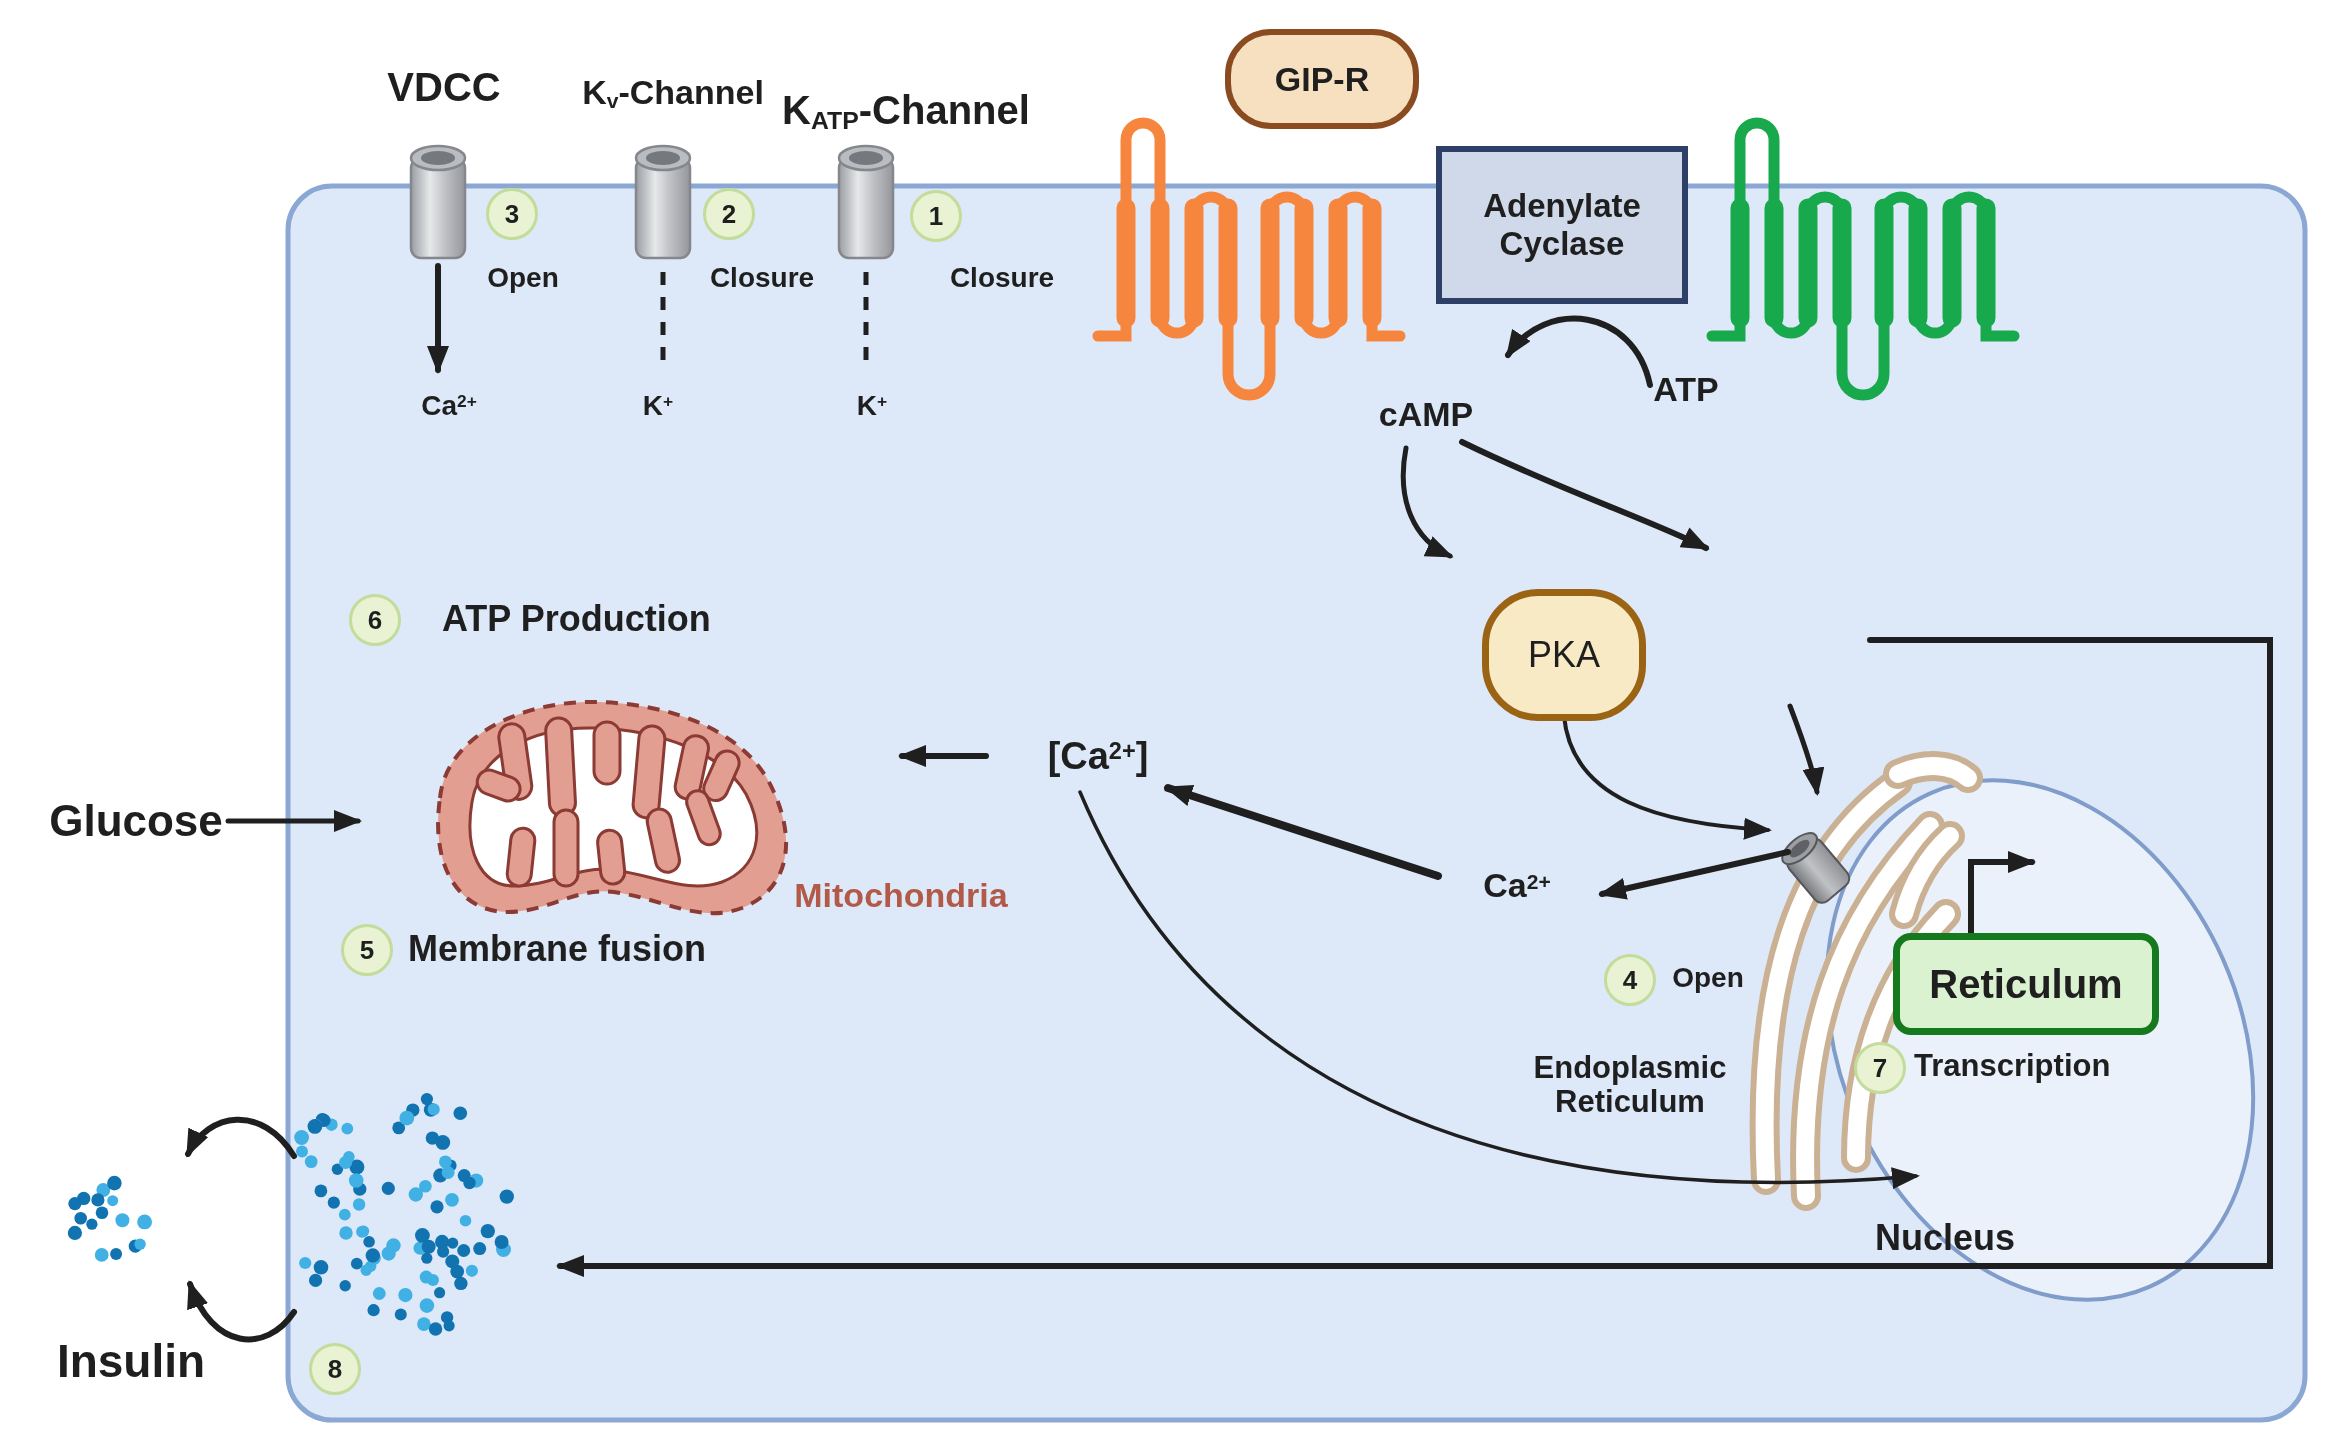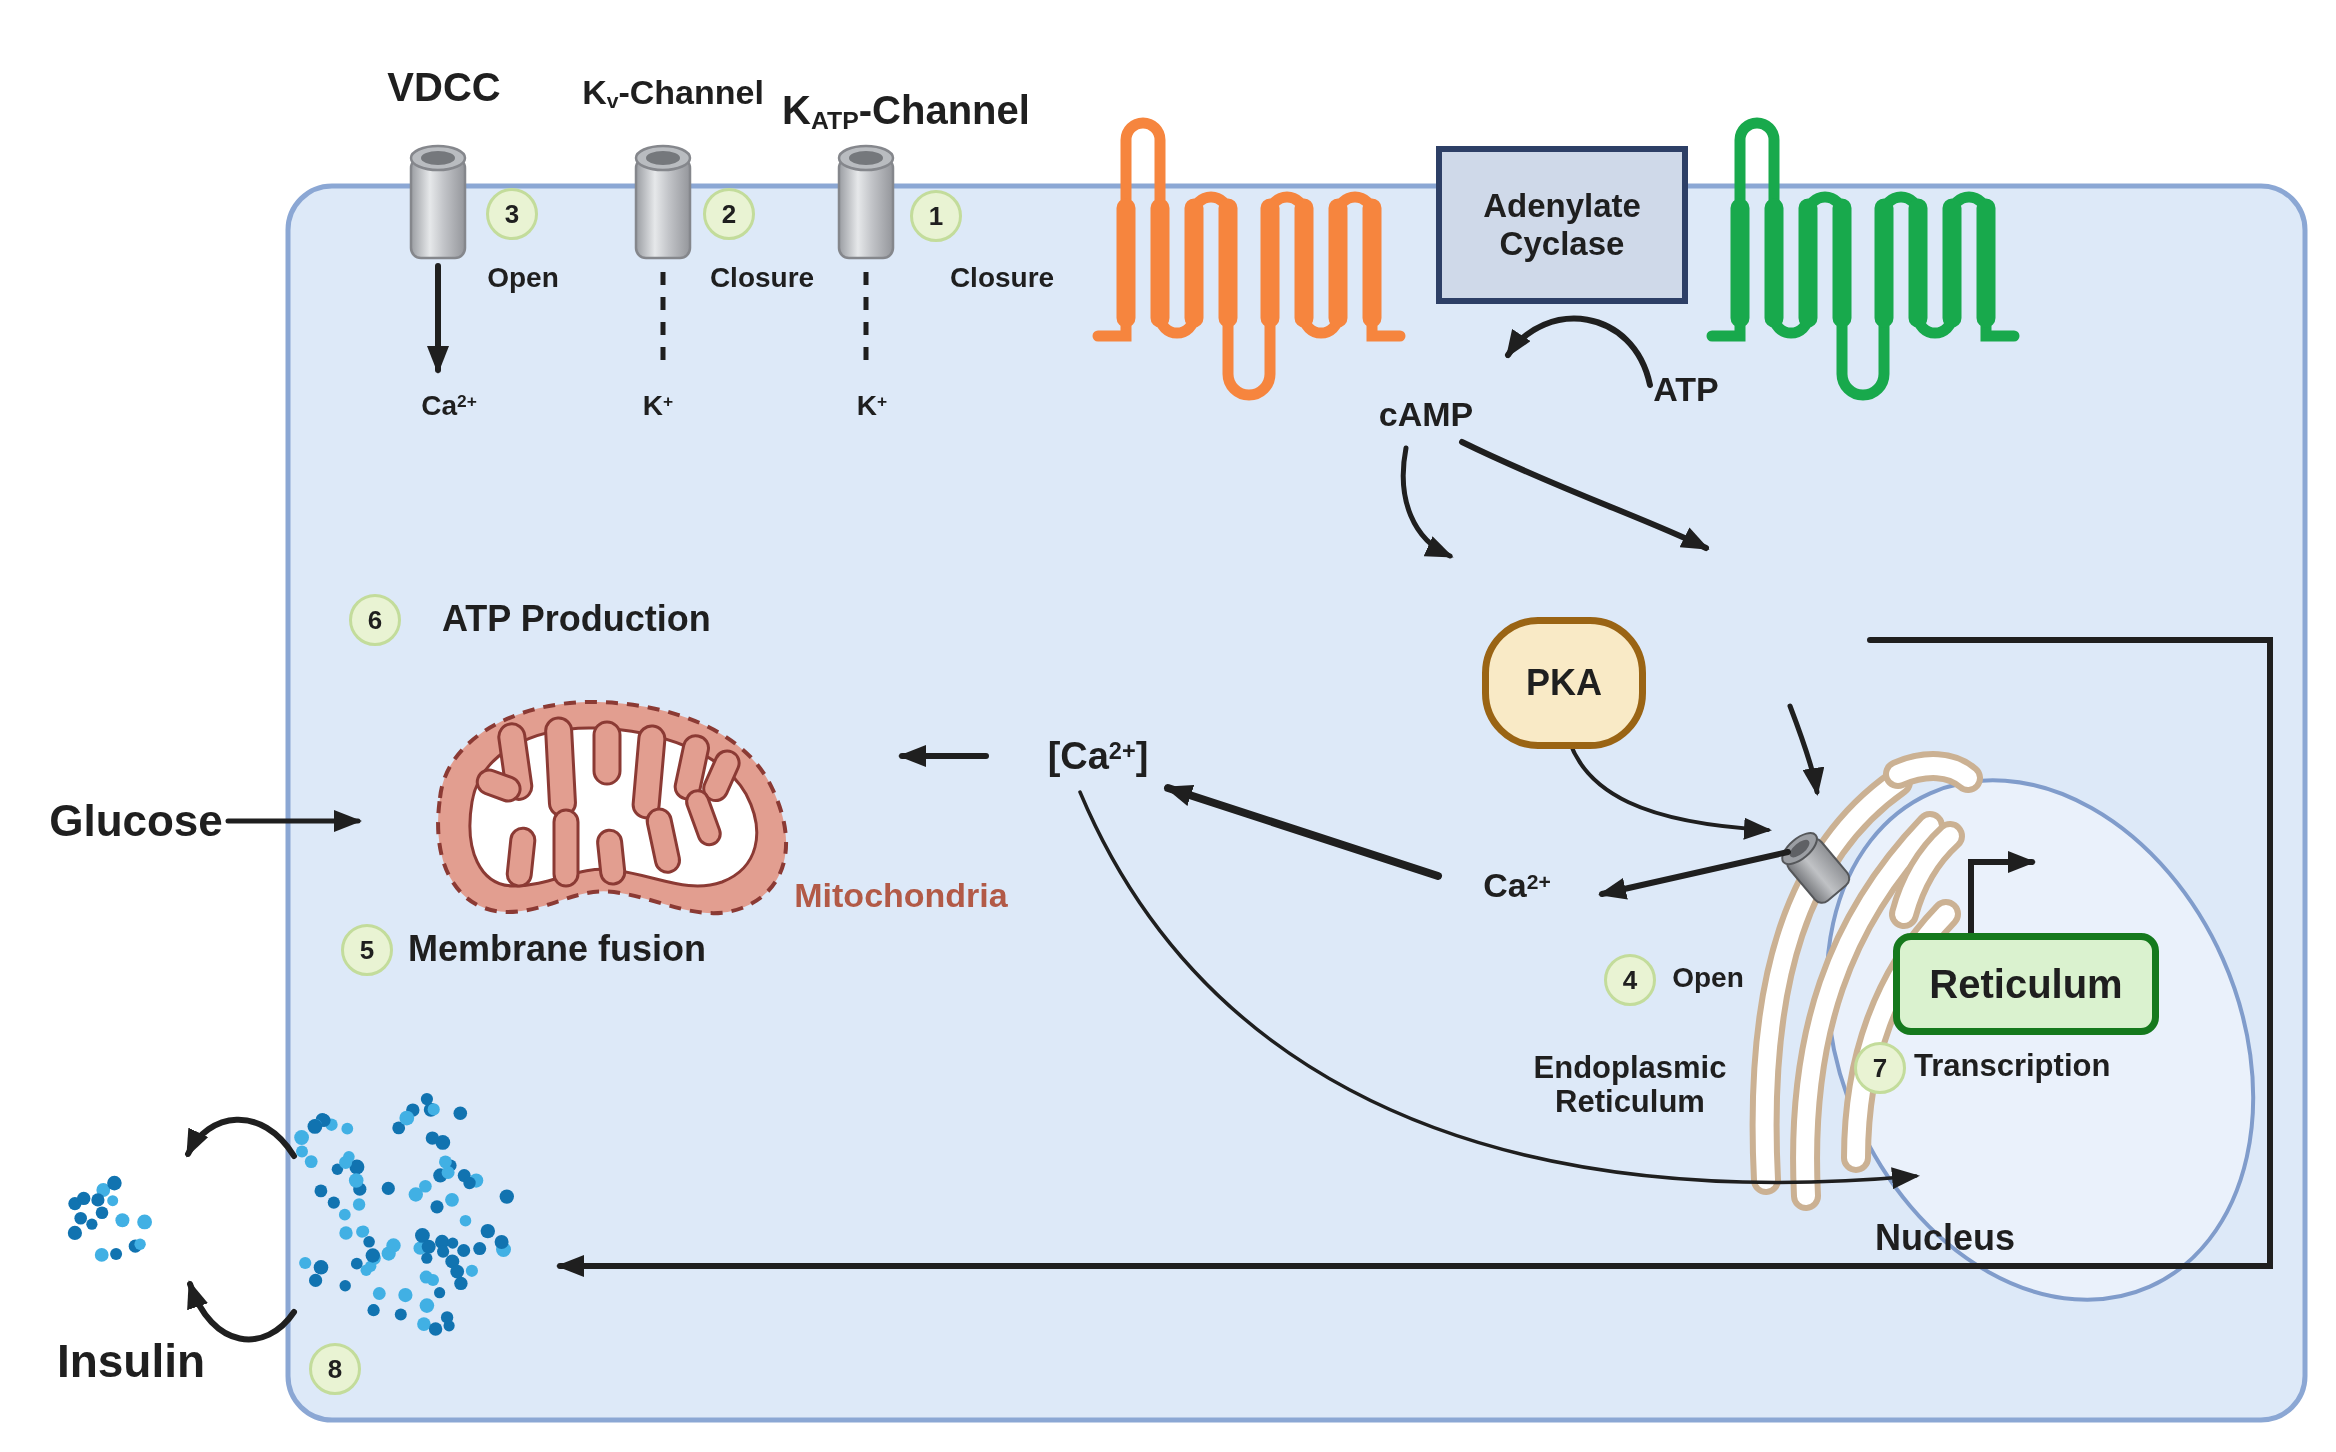--- a/index.html
+++ b/index.html
@@ -38,21 +38,21 @@
          align-items:center;justify-content:center;font-weight:bold;font-size:26px;z-index:2;}
   .pill{position:absolute;transform:translate(-50%,-50%);display:flex;align-items:center;
         justify-content:center;font-weight:bold;z-index:2;border-radius:46px;}
   .pill.gipr{background:var(--gipr-fill);border:6px solid var(--gipr-border);}
   .pill.glp1r{background:var(--glp1r-fill);border:6px solid var(--glp1r-border);}
   .acbox{position:absolute;transform:translate(-50%,-50%);background:var(--ac-fill);
          border:6px solid var(--ac-border);display:flex;align-items:center;justify-content:center;
          text-align:center;font-weight:bold;z-index:2;}
   .kinase{position:absolute;transform:translate(-50%,-50%);background:var(--kinase-fill);
           border:7px solid var(--kinase-border);border-radius:56px;display:flex;align-items:center;
-          justify-content:center;font-weight:bold;z-index:2;margin-top:28px;}
+          justify-content:center;font-weight:normal;z-index:2;}
   .probox{position:absolute;transform:translate(-50%,-50%);background:var(--proinsulin-fill);
           border:7px solid var(--proinsulin-border);border-radius:18px;display:flex;align-items:center;
           justify-content:center;font-weight:bold;z-index:2;}
   .mito-name{color:var(--mito-label);}
   .wrap2{white-space:normal;text-align:center;}
   sub{font-size:62%;vertical-align:-18%;}
   sup{font-size:62%;vertical-align:38%;}
 </style>
 </head>
 <body>
@@ -281,20 +281,21 @@
     </div>
 
 <div class="lbl" style="left:523px;top:278px;font-size:28px">Open</div>
 <div class="lbl" style="left:762px;top:278px;font-size:28px">Closure</div>
 <div class="lbl" style="left:1002px;top:278px;font-size:28px">Closure</div>
 
 <div class="lbl" style="left:449px;top:406px;font-size:28px"><span>Ca</span><sup>2+</sup></div>
 <div class="lbl" style="left:658px;top:406px;font-size:28px"><span>K</span><sup>+</sup></div>
 <div class="lbl" style="left:872px;top:406px;font-size:28px"><span>K</span><sup>+</sup></div>
 
+<div class="pill gipr" style="left:1322px;top:79px;width:182px;height:88px;font-size:34px">GIP-R</div>
 
 <div class="acbox" style="left:1562px;top:225px;width:240px;height:146px;font-size:33px">
       <span class="wrap2" style="width:200px">Adenylate Cyclase</span>
     </div>
 
 <div class="lbl" style="left:1426px;top:415px;font-size:34px">cAMP</div>
 <div class="lbl" style="left:1686px;top:390px;font-size:34px">ATP</div>
 
 <div class="kinase" style="left:1564px;top:655px;width:150px;height:118px;font-size:36px">PKA</div>
 

